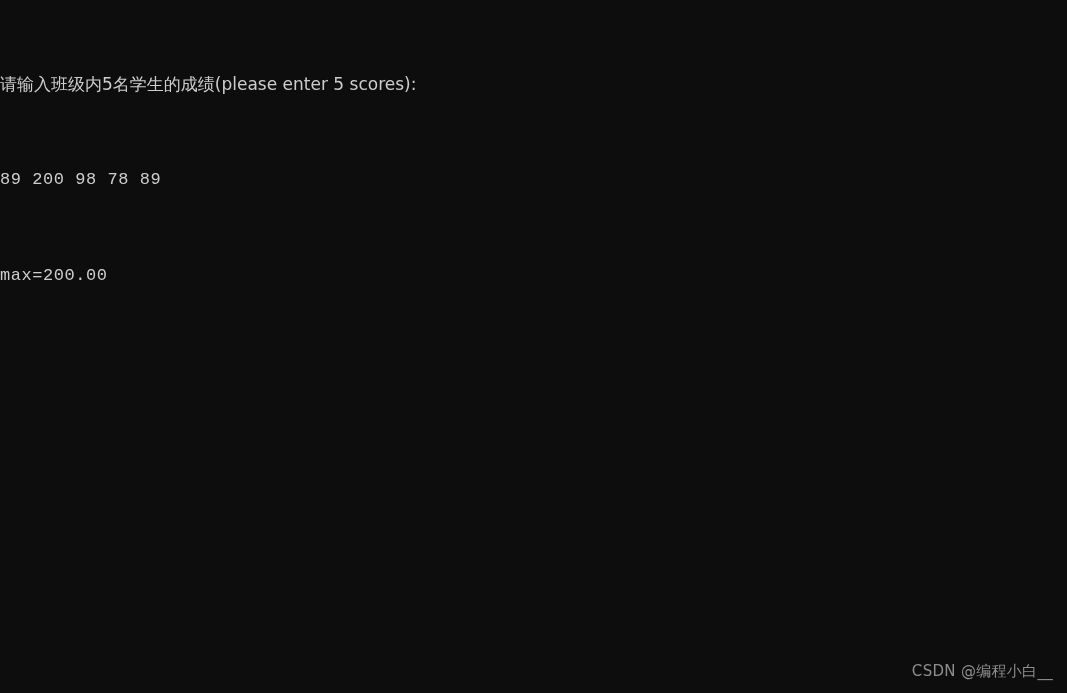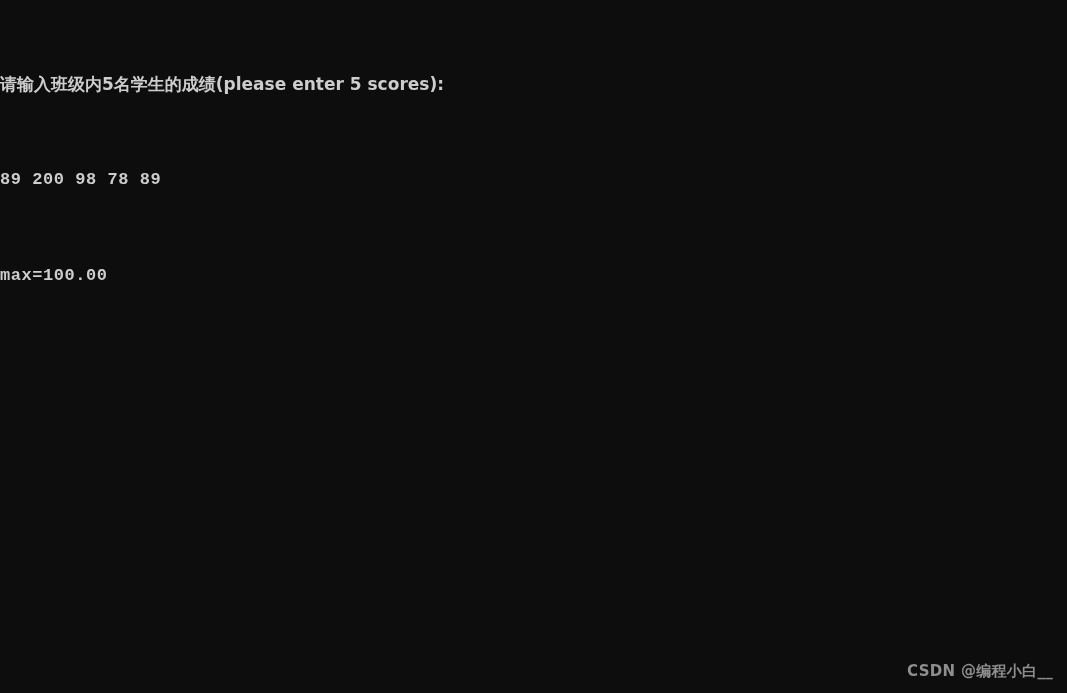--- a/index.html
+++ b/index.html
@@ -9,21 +9,20 @@
     background: #0d0d0d;
   }
 
   #console-window {
     position: relative;
     width: 1067px;
     height: 693px;
     background: #0d0d0d;
     overflow: hidden;
     box-sizing: border-box;
-    font-weight: bold;
   }
 
   #console-output {
     position: absolute;
     left: 0;
     top: 0;
     width: 1067px;
     padding: 0;
     margin: 0;
     font-family: "Liberation Mono", "DejaVu Sans Mono", monospace;
@@ -73,21 +72,21 @@
 <body>
 
 <div id="console-window">
 
   <div id="console-output">
 
     <span class="console-line cjk">请输入班级内5名学生的成绩(please enter 5 scores):</span>
 
     <span class="console-line">89 200 98 78 89</span>
 
-    <span class="console-line">max=100.00</span>
+    <span class="console-line">max=200.00</span>
 
     <span class="console-line">min= 78.00</span>
 
     <span class="console-line">average= 90.80</span>
 
     <span class="console-line cjk">请输入班级内10名学生的成绩(please enter 10 scores):</span>
 
     <span class="console-line">67 82 89 69 90 98 97 79 83 100</span>
 
     

